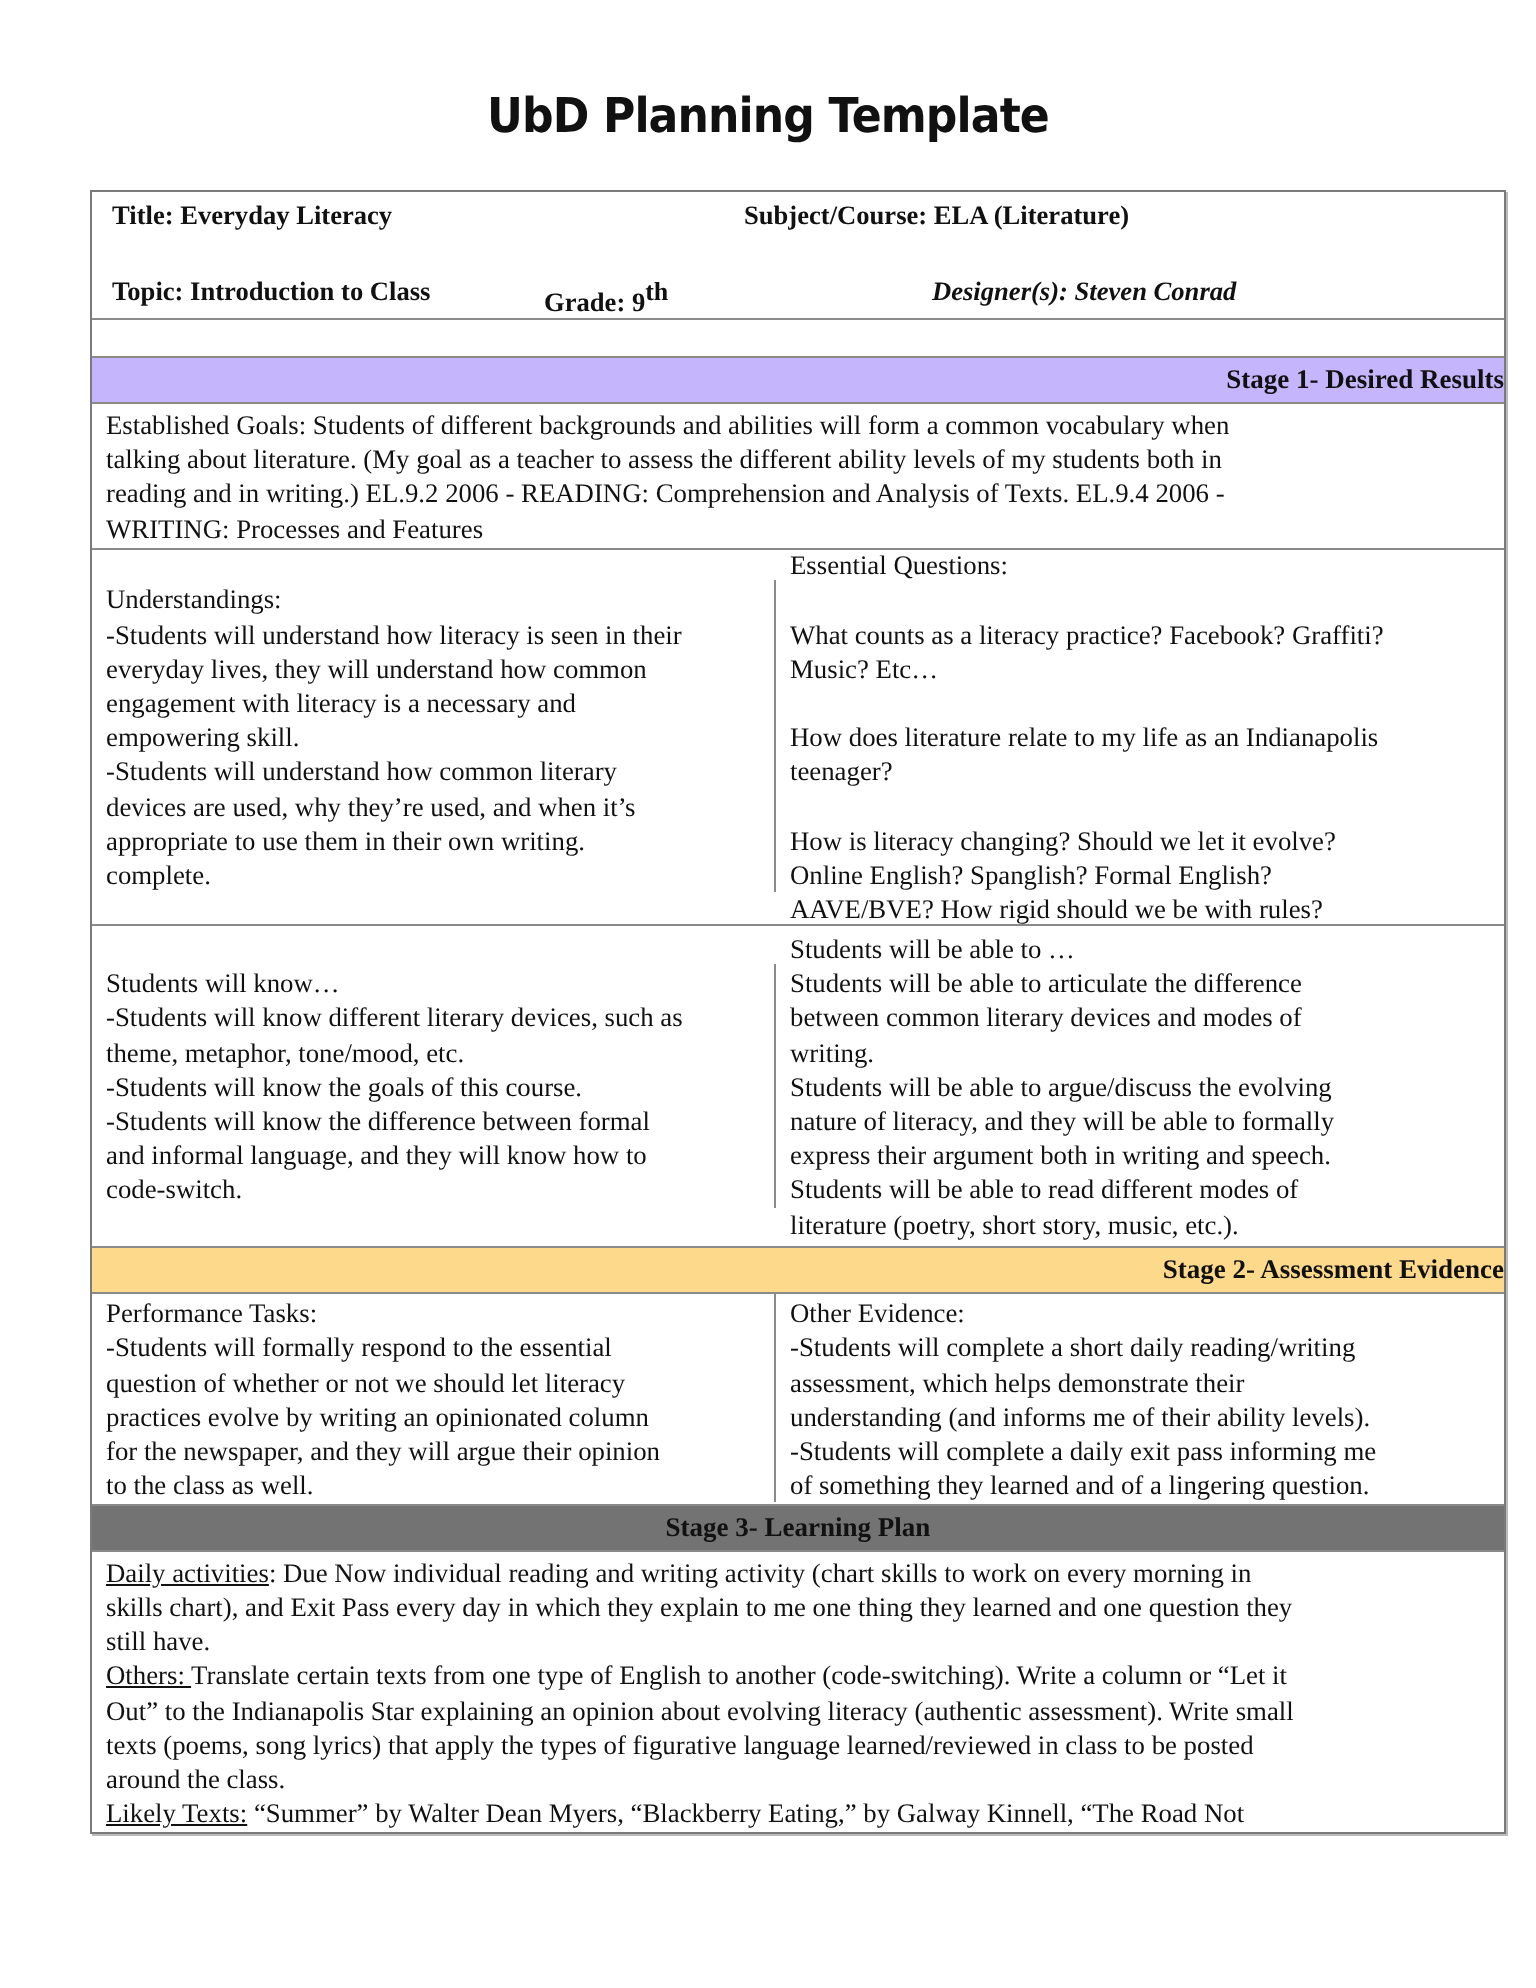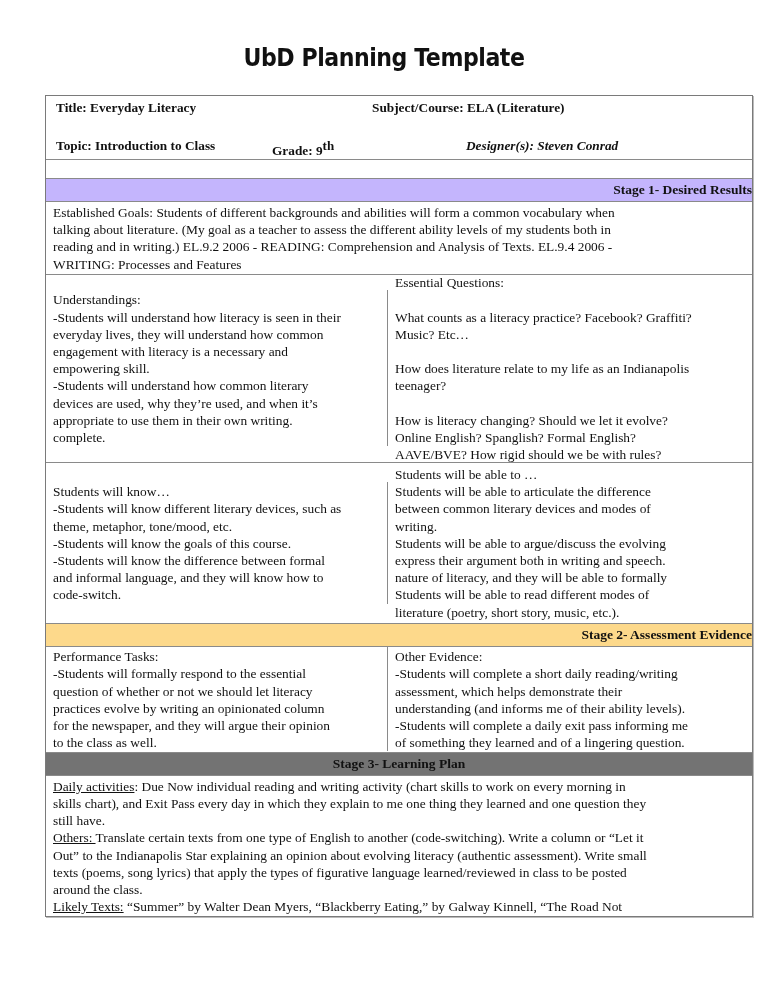--- a/index.html
+++ b/index.html
@@ -88,22 +88,22 @@
       <span class="line">-Students will know the difference between formal</span>
       <span class="line">and informal language, and they will know how to</span>
       <span class="line">code-switch.</span>
     </div>
     <div class="c r">
       <span class="line">Students will be able to …</span>
       <span class="line">Students will be able to articulate the difference</span>
       <span class="line">between common literary devices and modes of</span>
       <span class="line">writing.</span>
       <span class="line">Students will be able to argue/discuss the evolving</span>
+      <span class="line">nature of literacy, and they will be able to formally</span>
       <span class="line">express their argument both in writing and speech.</span>
-      <span class="line">nature of literacy, and they will be able to formally</span>
       <span class="line">Students will be able to read different modes of</span>
       <span class="line">literature (poetry, short story, music, etc.).</span>
     </div>
   </div>
 
   <div class="band" style="background: rgb(253, 217, 139); text-align: right;">Stage 2-  Assessment Evidence</div>
 
   <div class="two" style="height:105px;">
     <div class="c l">
       <span class="line">Performance Tasks:</span>

